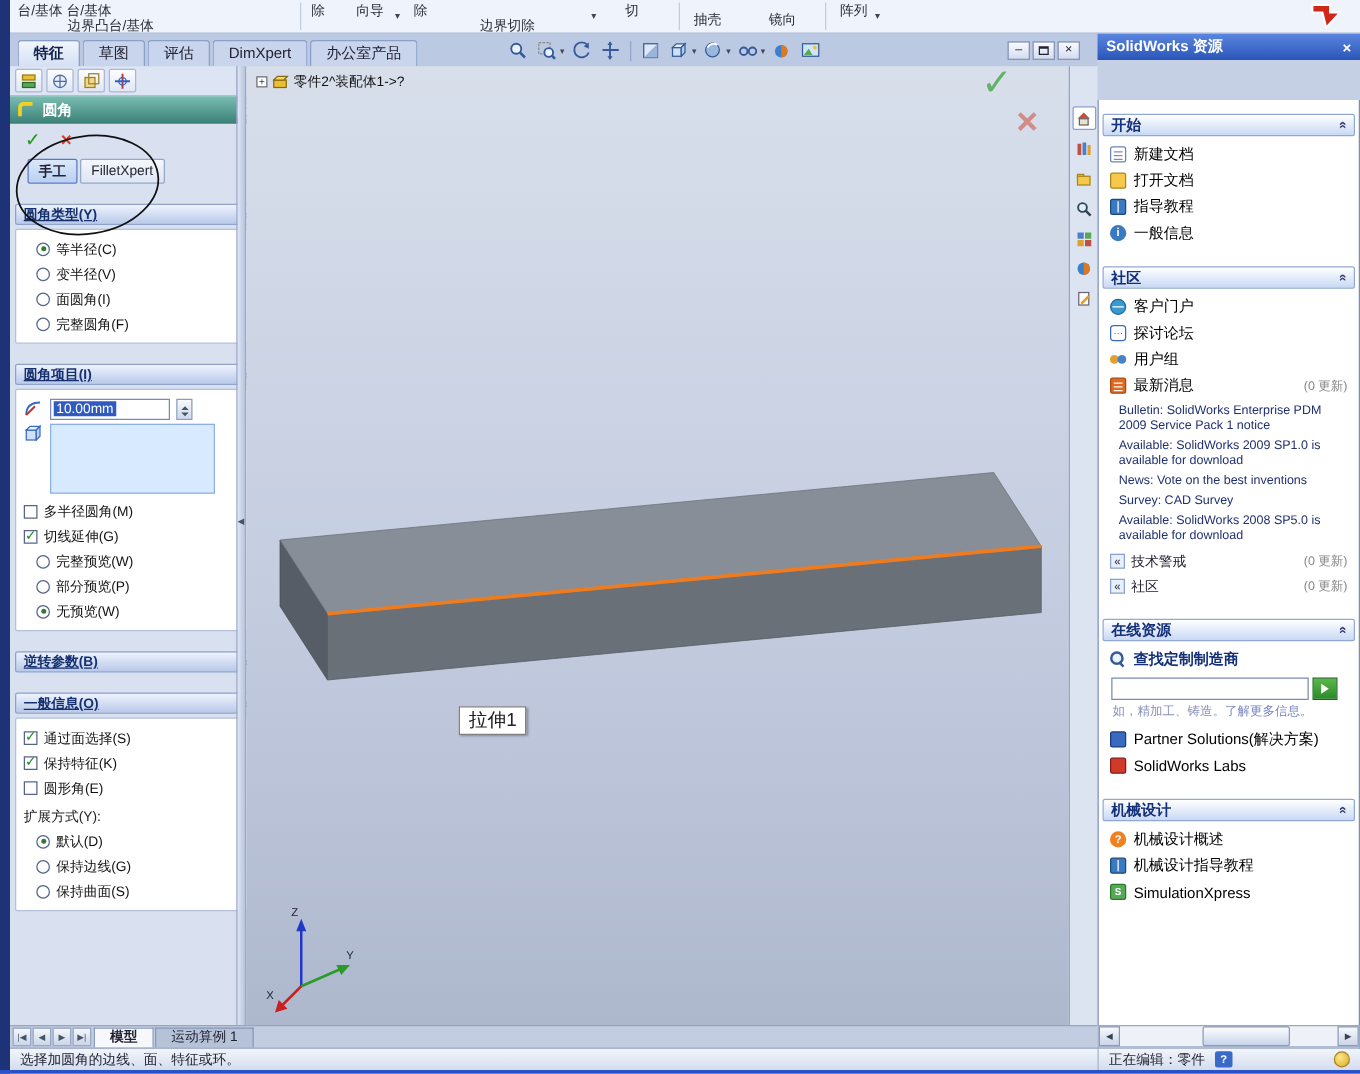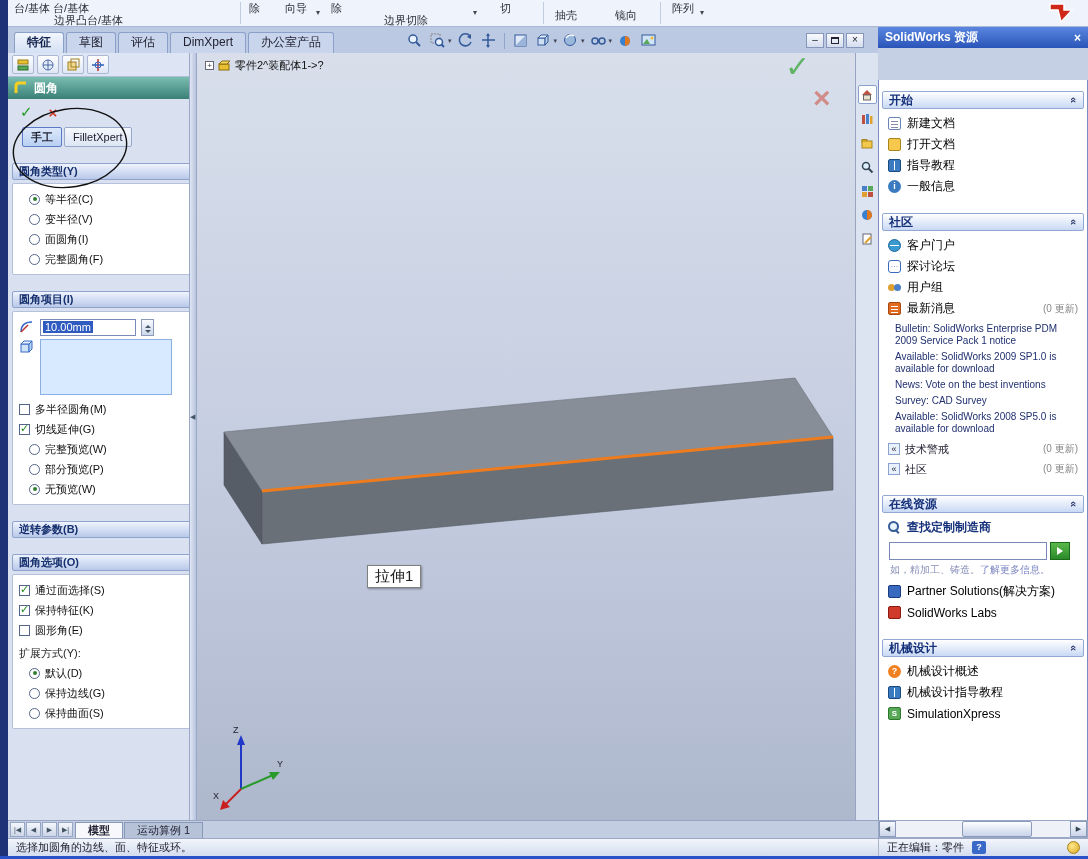--- a/index.html
+++ b/index.html
@@ -37,21 +37,21 @@
   
   .pm{position:absolute;left:8px;top:77px;width:203px;height:743px;background:#d9e0f0;border-right:1px solid #9aa8c8;font-size:11px;}
   .pm-header{height:22px;display:flex;align-items:center;gap:6px;padding:0 6px;background:linear-gradient(180deg,#7abdb1,#3a8077);color:#fff;font-weight:bold;font-size:12px;}
   .pm-help{margin-left:auto;width:14px;height:14px;border:1px solid #dfeeea;border-radius:2px;text-align:center;line-height:13px;font-size:10px;cursor:pointer;}
   .pm-confirm{height:26px;display:flex;align-items:center;gap:16px;padding:0 12px;}
   .ok{color:#1f9a1f;font-size:15px;font-weight:bold;cursor:pointer;}
   .cancel{color:#d23a2a;font-size:15px;font-weight:bold;cursor:pointer;}
   .pm-modes{display:flex;gap:2px;padding:2px 14px 12px;}
   .mode{height:20px;padding:0 8px;font-size:11px;border:1px solid #98a8c8;background:linear-gradient(#f4f7fc,#dde6f4);color:#223;cursor:pointer;border-radius:2px;}
   .mode.active{background:linear-gradient(#dbe8fb,#b9d0f2);border-color:#5a7ac8;font-weight:bold;}
-  .grp{height:17px;display:flex;align-items:center;background:linear-gradient(180deg,#eef3fe,#b9c9e9);border:1px solid #8fa3cd;border-radius:2px;color:#16306e;font-weight:bold;font-size:11px;padding:0 6px;margin:4px 4px 3px;cursor:pointer;}
+  .grp{height:17px;display:flex;align-items:center;background:linear-gradient(180deg,#eef3fe,#b9c9e9);border:1px solid #8fa3cd;border-radius:2px;color:#16306e;font-weight:bold;font-size:11px;padding:0 6px;margin:4px 4px 3px;cursor:pointer;text-decoration:underline;}
   .grp.mt{margin-top:16px;}
   .chev{display:inline-block;margin-left:auto;color:#33406e;font-weight:bold;font-size:11px;line-height:10px;}
   .chev.up{transform:rotate(90deg);}
   .chev.down{transform:rotate(-90deg);}
   .grp-body{background:#fff;border:1px solid #b4c0dc;border-radius:2px;margin:0 4px;padding:5px 6px;}
   .row{display:flex;align-items:center;gap:5px;height:20px;font-size:11px;color:#111;cursor:pointer;}
   .row.top{align-items:flex-start;height:auto;margin:2px 0 4px;}
   .radio{width:11px;height:11px;border:1px solid #55658a;border-radius:50%;background:#fff;position:relative;flex:none;}
   .radio.on::before{content:"";position:absolute;left:2.5px;top:2.5px;width:4px;height:4px;border-radius:50%;background:#2f7d2f;}
   .checkbox{width:11px;height:11px;border:1px solid #55658a;background:#fff;position:relative;flex:none;}
@@ -388,21 +388,21 @@
           <span>无预览(W)</span>
         </div>
     </div>
 
     <div class="grp mt">
       <span>逆转参数(B)</span>
       <span class="chev down">«</span>
     </div>
 
     <div class="grp mt">
-      <span>圆角选项(O)</span>
+      <span>一般信息(O)</span>
       <span class="chev up">«</span>
     </div>
     <div class="grp-body">
       <div class="row">
           <span class="checkbox on"></span>
           <span>通过面选择(S)</span>
         </div>
       <div class="row">
           <span class="checkbox on"></span>
           <span>保持特征(K)</span>

